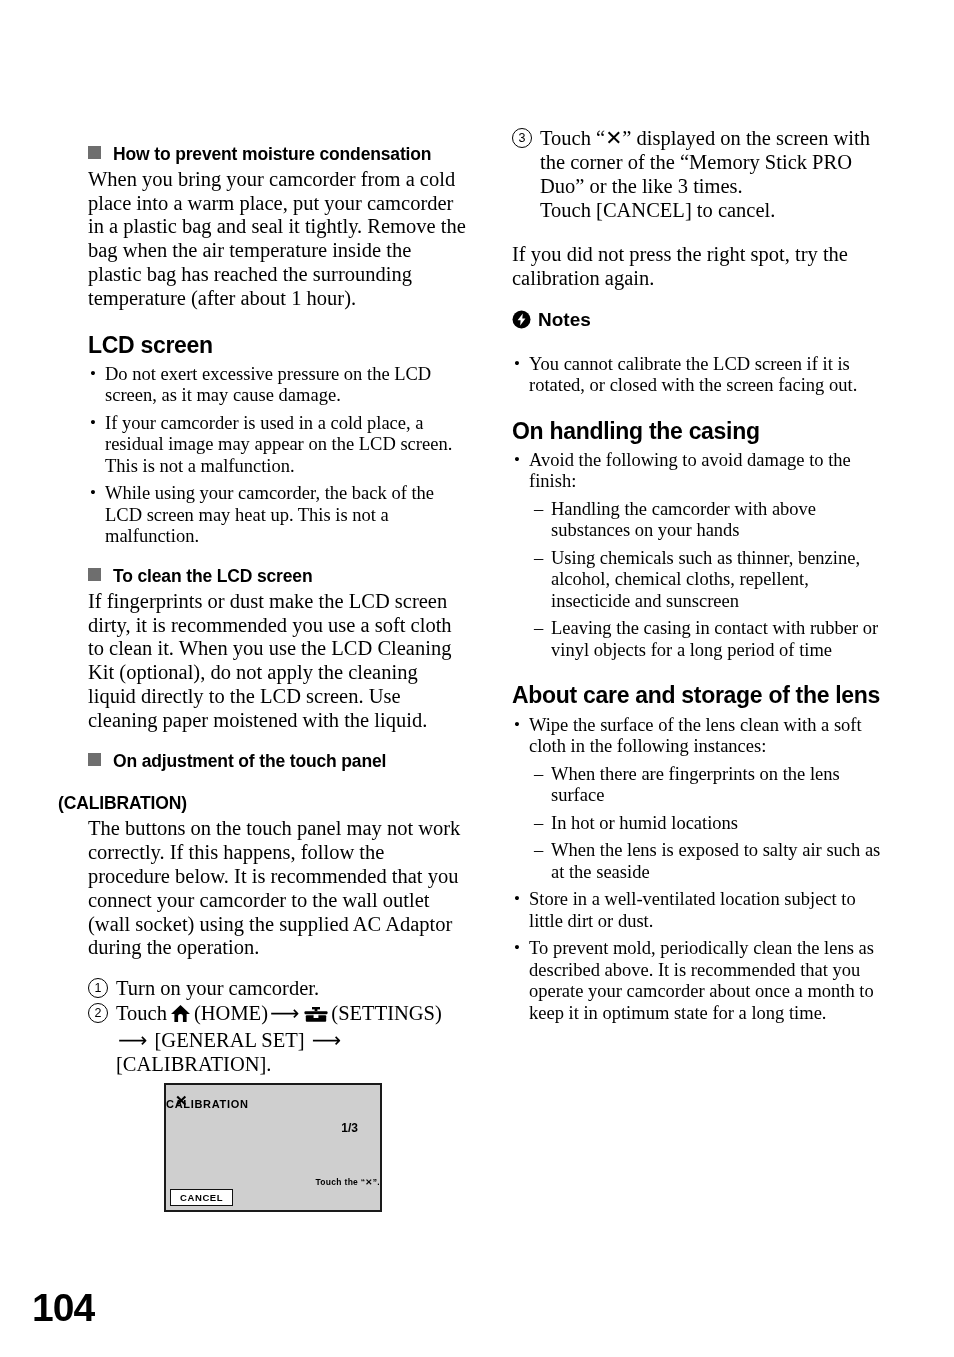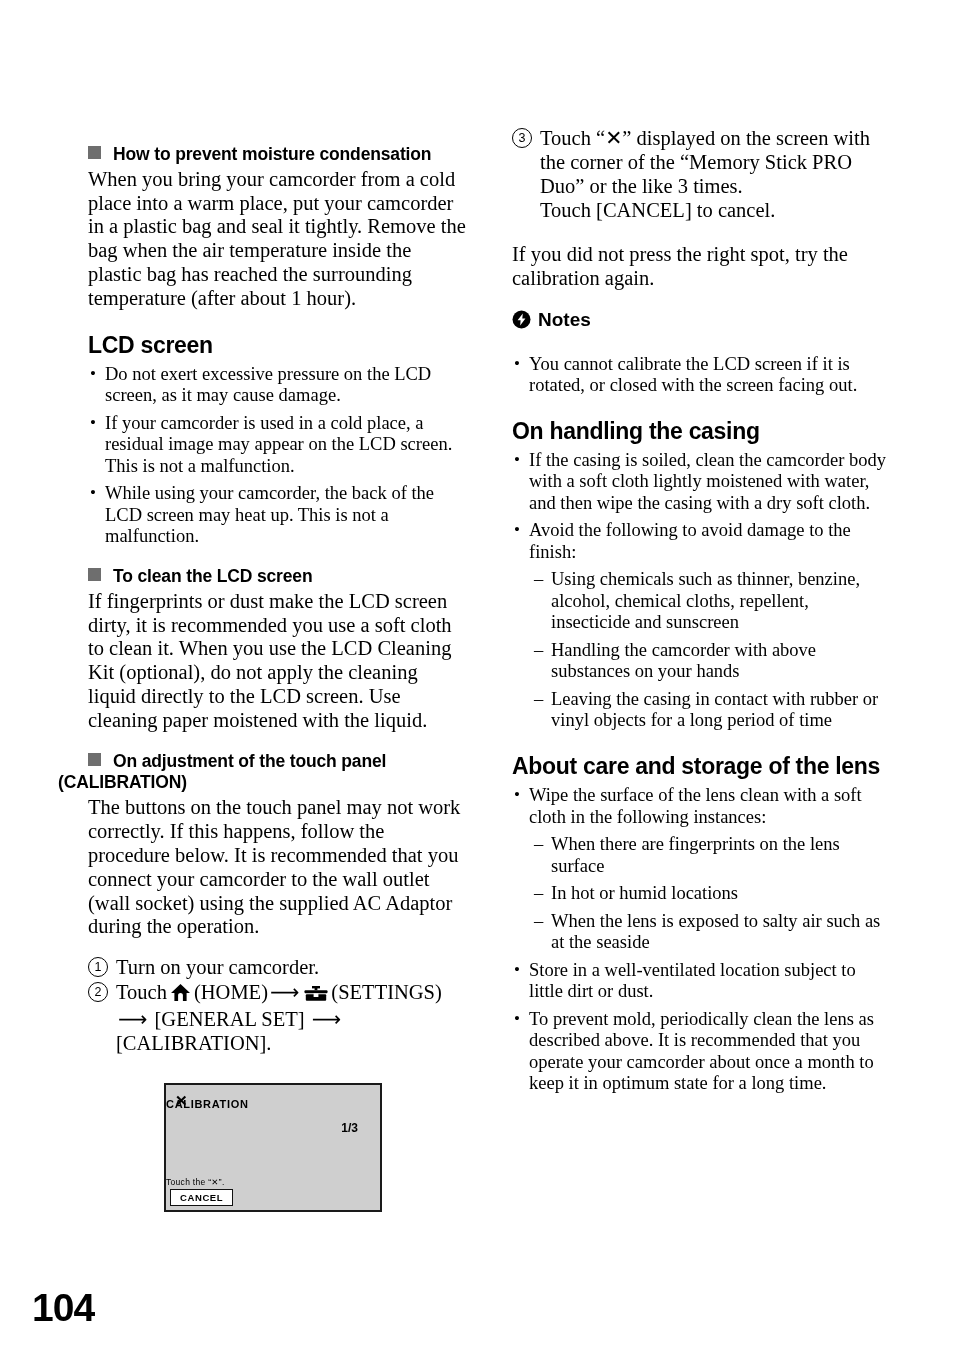--- a/index.html
+++ b/index.html
@@ -187,23 +187,23 @@
     position: absolute;
     right: 22px;
     top: 36px;
     font-size: 12px;
     font-weight: bold;
   }
   .fig-touch {
     position: absolute;
     left: 0; right: 0;
     top: 92px;
-    text-align: left;
+    text-align: right;
     font-size: 8.5px;
-    font-weight: normal;
+    font-weight: bold;
     letter-spacing: 0.3px;
   }
   .fig-cancel {
     position: absolute;
     left: 4px;
     bottom: 4px;
     background: #fff;
     border: 1.6px solid #111;
     border-radius: 0;
     padding: 2px 9px 2px 9px;
@@ -242,21 +242,21 @@
       <li>While using your camcorder, the back of the LCD screen may heat up. This is not a malfunction.</li>
     </ul>
 
     <div class="sub-head">
       <span class="sq"></span><span>To clean the LCD screen</span>
     </div>
     <p class="body">If fingerprints or dust make the LCD screen dirty, it is recommended you use a soft cloth to clean it. When you use the LCD Cleaning Kit (optional), do not apply the cleaning liquid directly to the LCD screen. Use cleaning paper moistened with the liquid.</p>
 
     <div class="sub-head">
       <span class="sq"></span><span>On adjustment of the touch panel</span><br>
-      <span style="margin-left:-30px;display:inline-block;">(CALIBRATION)</span>
+      <span style="margin-left:-30px;display:inline-block;margin-top:21px;">(CALIBRATION)</span>
     </div>
     <p class="body">The buttons on the touch panel may not work correctly. If this happens, follow the procedure below. It is recommended that you connect your camcorder to the wall outlet (wall socket) using the supplied AC Adaptor during the operation.</p>
 
     <ol class="steps">
       <li>
         <span class="circnum">1</span><span>Turn on your camcorder.</span>
       </li>
       <li>
         <span class="circnum">2</span><span>Touch</span><span class="ic"><svg width="21" height="19" viewBox="0 0 21 19">
               <path d="M10.5 1 L20 10 L16.6 10 L16.6 18 L12.9 18 L12.9 12.2 C12.9 10.8 11.8 9.9 10.5 9.9 C9.2 9.9 8.1 10.8 8.1 12.2 L8.1 18 L4.4 18 L4.4 10 L1 10 Z" fill="#000"></path>
@@ -297,26 +297,25 @@
             <circle cx="9.5" cy="9.5" r="9" fill="#000"></circle>
             <path d="M10.8 3.4 L5.6 10.2 L8.6 10.2 L8.2 15.6 L13.4 8.6 L10.3 8.6 Z" fill="#fff"></path>
           </svg></span><span>Notes</span>
     </div>
     <ul class="bullets">
       <li>You cannot calibrate the LCD screen if it is rotated, or closed with the screen facing out.</li>
     </ul>
 
     <h2 class="section-title">On handling the casing</h2>
     <ul class="bullets">
-      <li>If the casing is soiled, clean the camcorder body with a soft cloth lightly moistened with water, and then wipe the casing with a dry soft cloth.</li>
       <li>Avoid the following to avoid damage to the finish:</li>
     </ul>
     <ul class="dashes">
+      <li>Handling the camcorder with above substances on your hands</li>
       <li>Using chemicals such as thinner, benzine, alcohol, chemical cloths, repellent, insecticide and sunscreen</li>
-      <li>Handling the camcorder with above substances on your hands</li>
       <li>Leaving the casing in contact with rubber or vinyl objects for a long period of time</li>
     </ul>
 
     <h2 class="section-title">About care and storage of the lens</h2>
     <ul class="bullets">
       <li>Wipe the surface of the lens clean with a soft cloth in the following instances:</li>
     </ul>
     <ul class="dashes">
       <li>When there are fingerprints on the lens surface</li>
       <li>In hot or humid locations</li>

